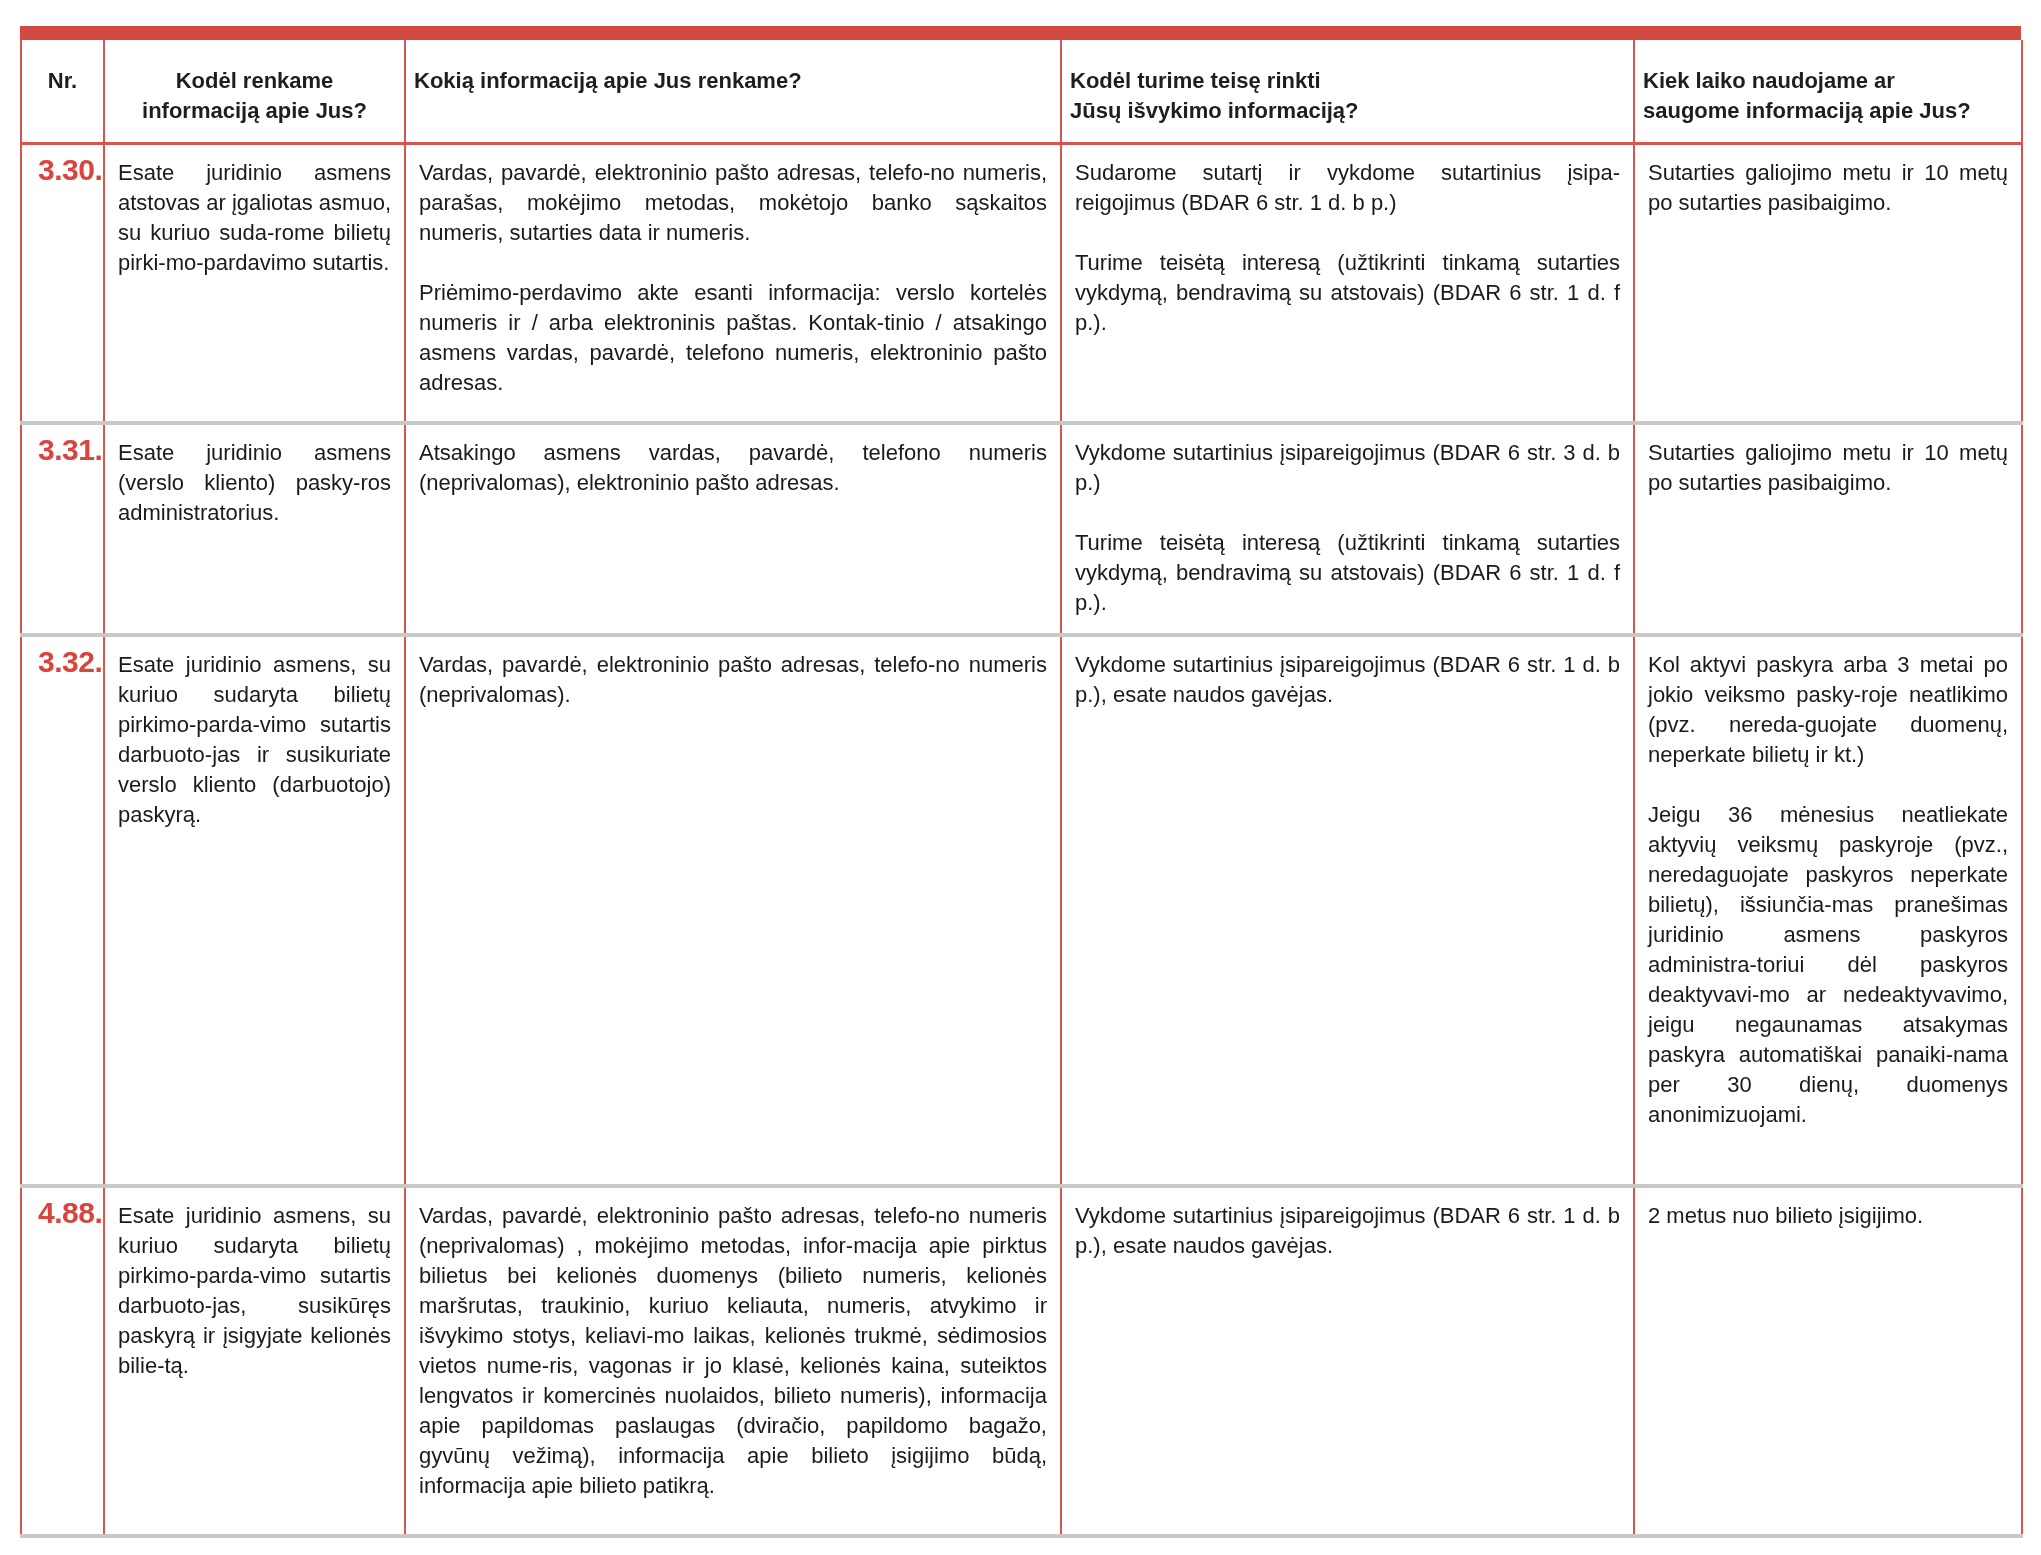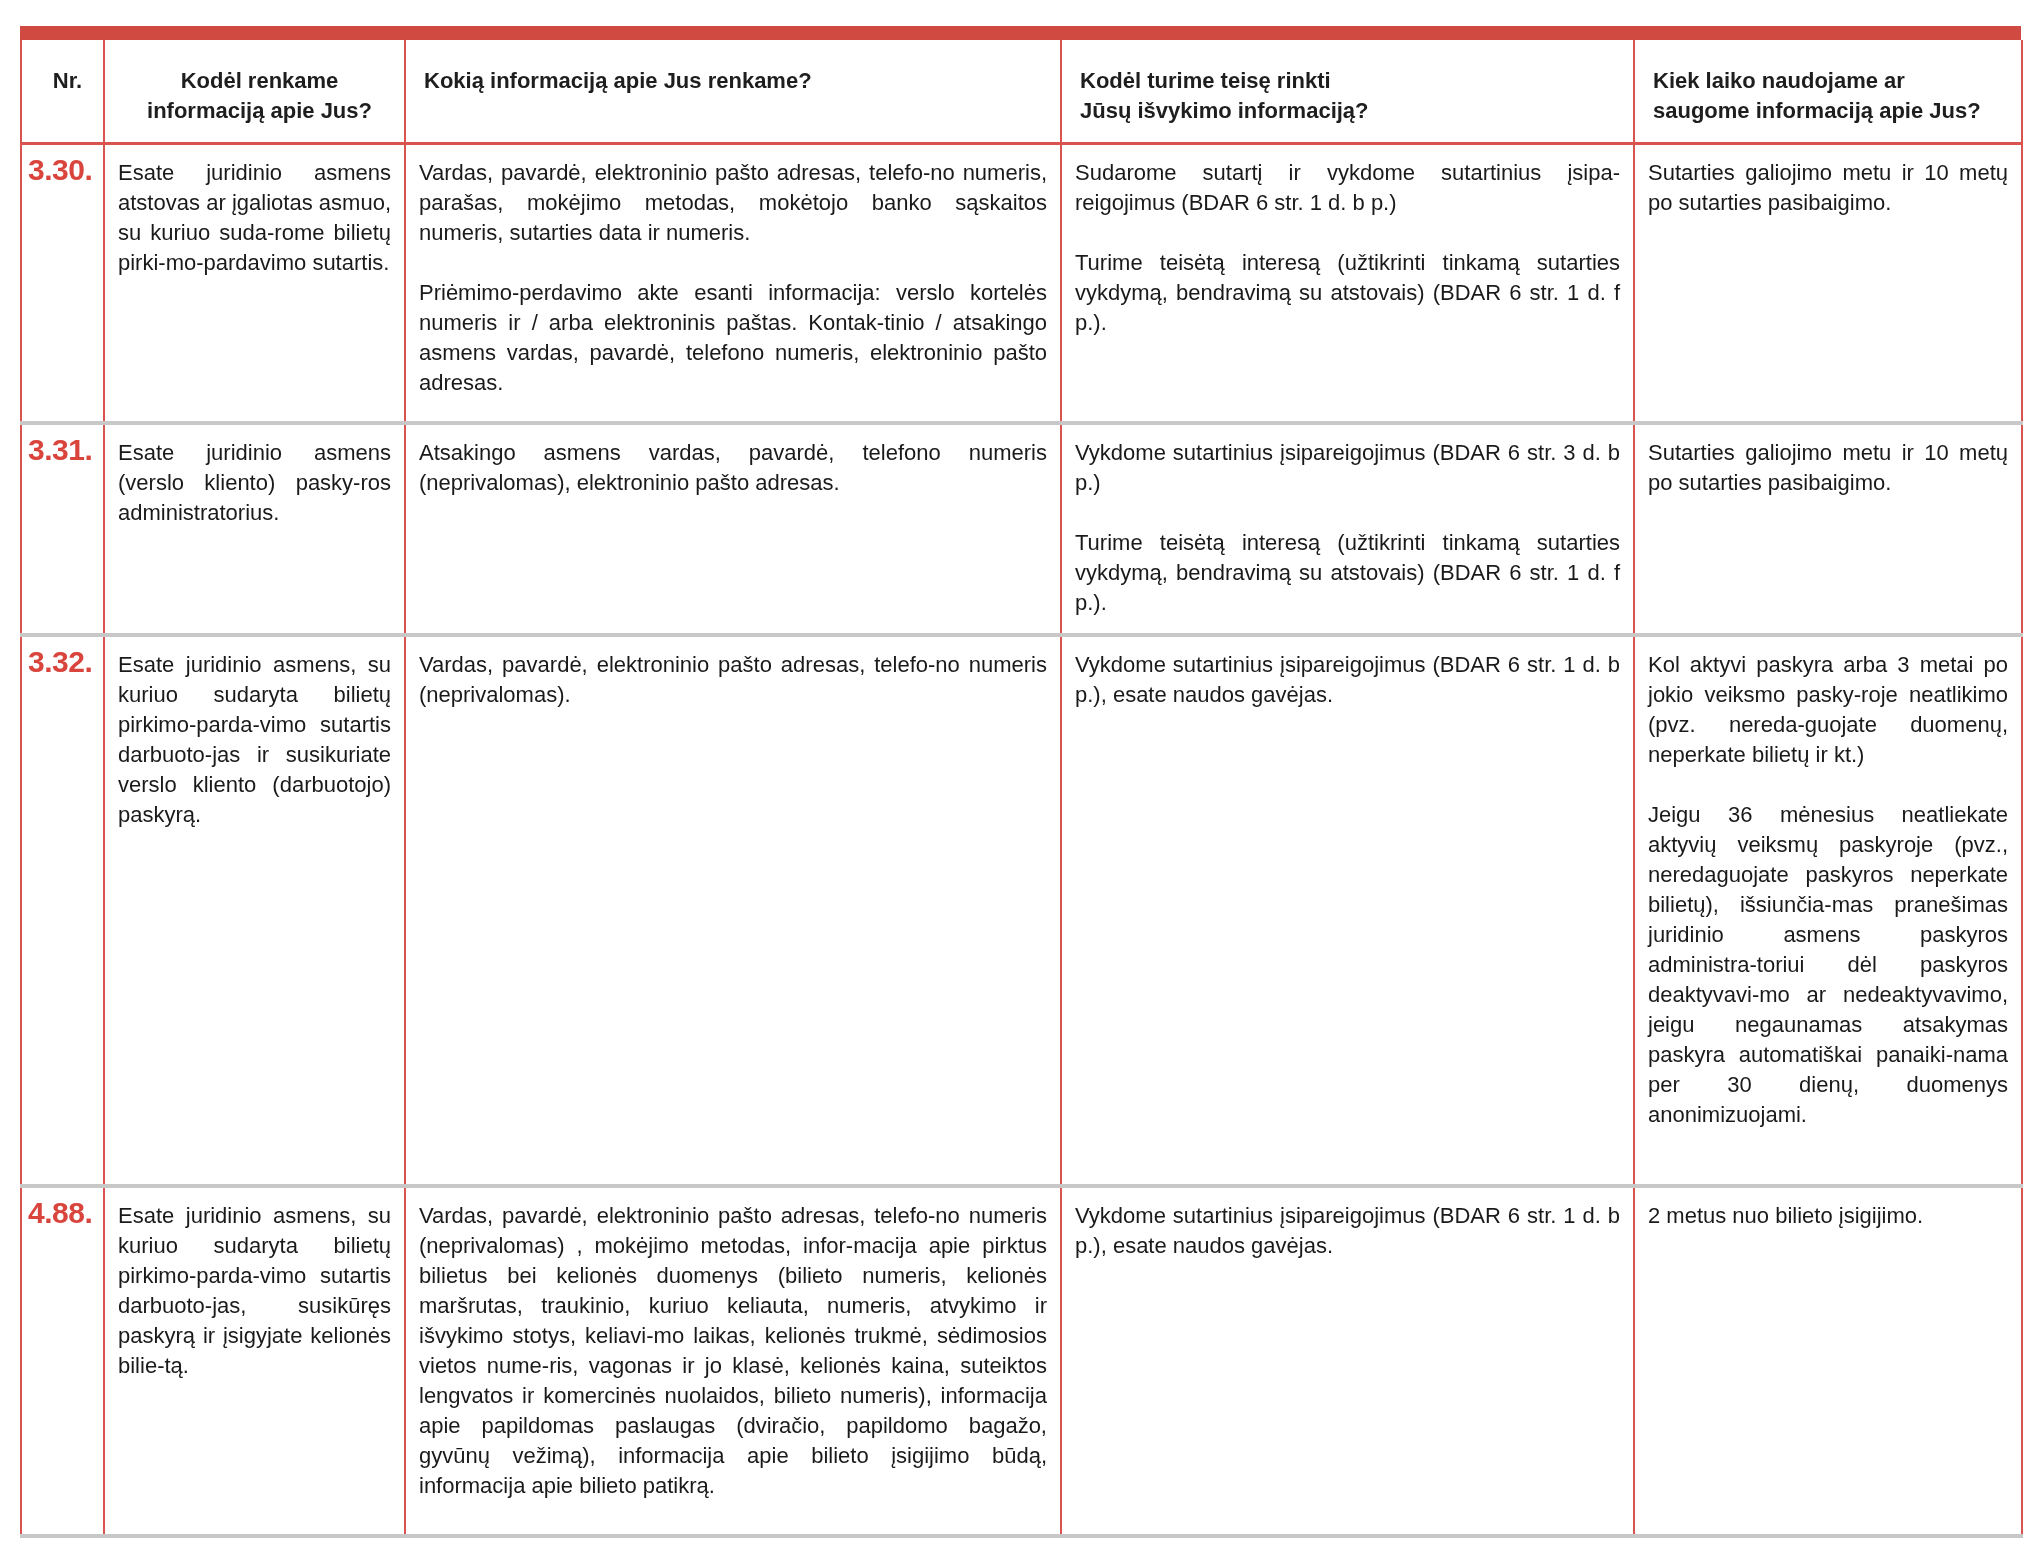--- a/index.html
+++ b/index.html
@@ -39,40 +39,40 @@
     th, td {
       border-left: 2px solid #d9534f;
       border-right: 2px solid #d9534f;
       vertical-align: top;
       text-align: left;
     }
     thead th {
       font-weight: bold;
       font-size: 22px;
       line-height: 30px;
-      padding: 26px 8px 16px 18px;
+      padding: 26px 8px 16px 8px;
       border-bottom: 3px solid #d9534f;
       color: #1e1e1e;
     }
     thead th.nr-head {
       text-align: center;
     }
     tbody td {
       font-size: 22px;
       line-height: 30px;
       padding: 10px 10px 12px 10px;
       text-align: justify;
       border-bottom: 4px solid #c8c8c8;
     }
     tbody td.nr-cell {
       color: #d9443d;
       font-weight: bold;
       font-size: 30px;
       line-height: 34px;
-      padding: 8px 4px 0 6px;
+      padding: 8px 4px 0 16px;
       text-align: left;
       letter-spacing: -0.5px;
     }
     td p {
       margin: 3px;
     }
     td p + p {
       margin-top: 30px;
     }
     tr.r330 td { height: 254px; }

